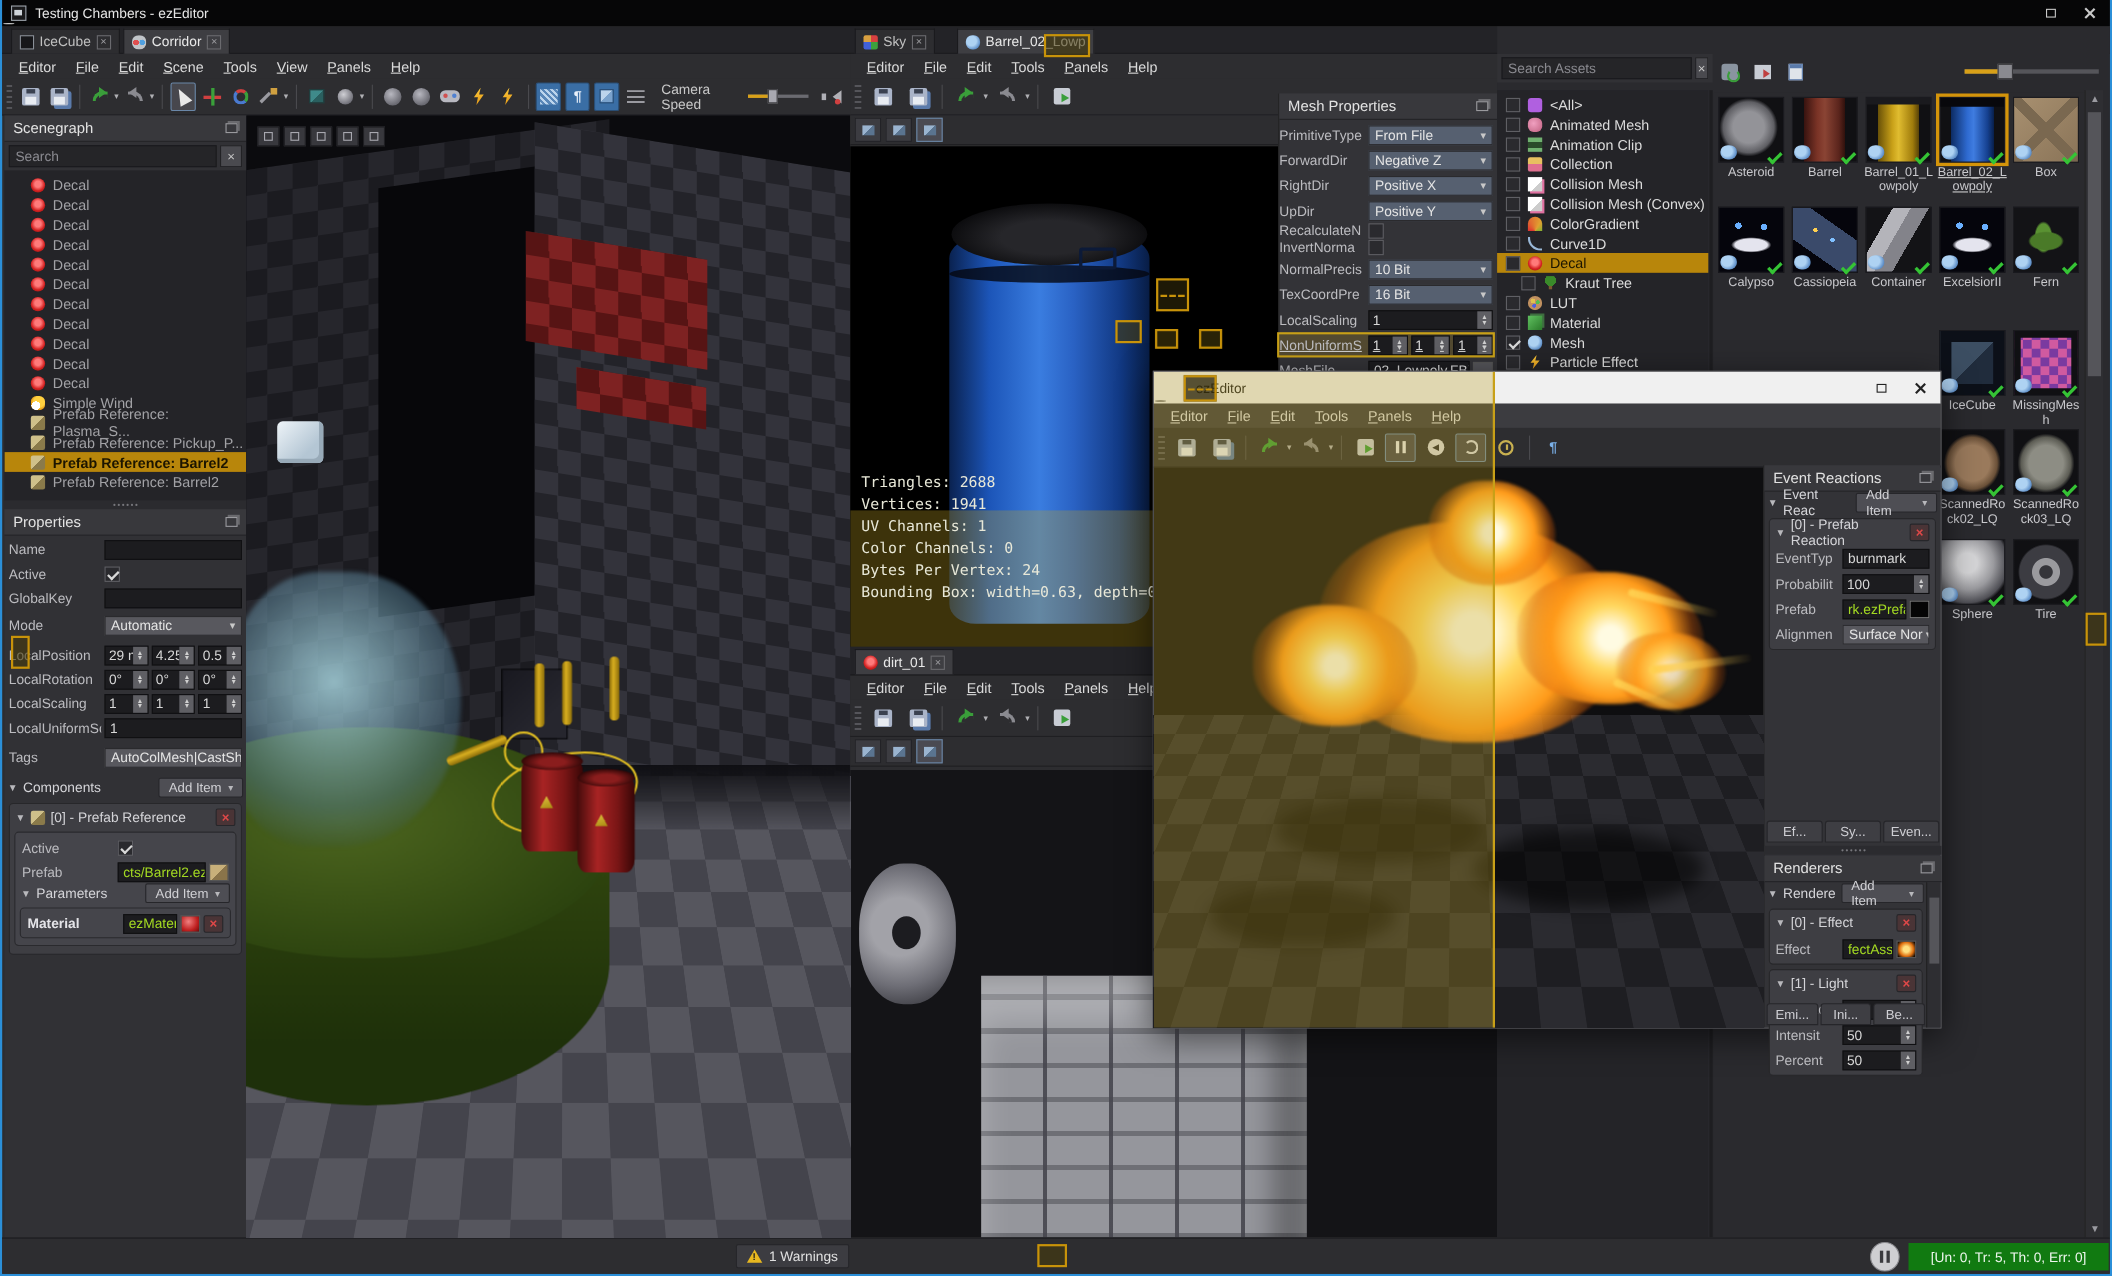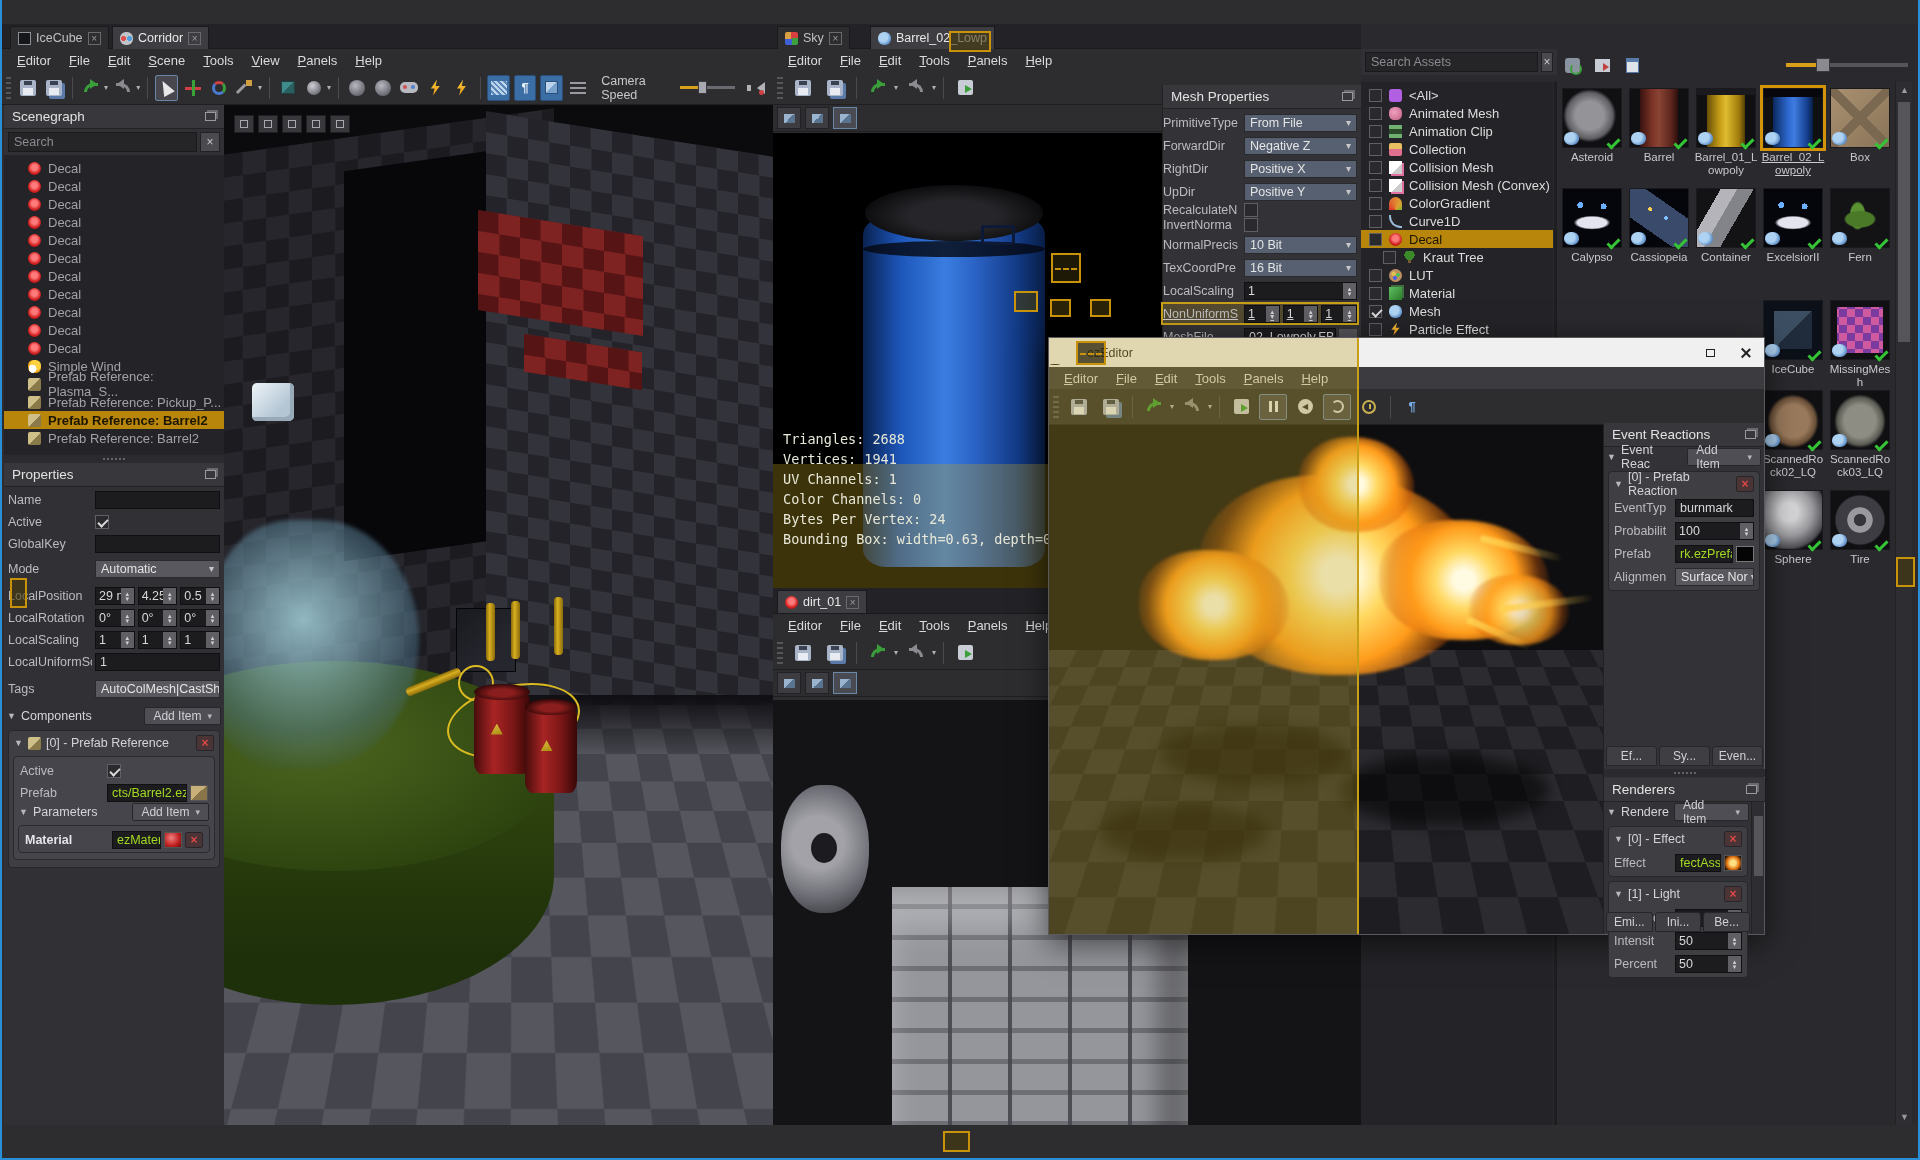--- a/index.html
+++ b/index.html
@@ -326,20 +326,35 @@
     border:1px solid #8a8a8e;display:flex;align-items:center;justify-content:center;gap:3px;}
   #pause-btn i{width:3px;height:11px;background:#3a3a3e;}
   #status-green{position:absolute;left:1733px;top:4px;width:182px;height:25px;background:#117a11;
     color:#eef6ee;font-size:12.5px;display:flex;align-items:center;justify-content:center;}
 </style>
 </head>
 <body>
 
 <div id="root">
 
+  <div id="titlebar" class="abs">
+    <span class="appicon"></span>
+    <span class="ttl">Testing Chambers - ezEditor</span>
+    <span class="wbtns">
+      <span class="wbtn">
+          <span class="mini"></span>
+        </span>
+      <span class="wbtn">
+          <span class="maxi"></span>
+        </span>
+      <span class="wbtn">
+          <span class="clos"></span>
+        </span>
+    </span>
+  </div>
 
   <div id="tabstrip" class="abs">
     <div class="tab" style="left:8px">
       <span class="tic tic-ez"></span>
       <span>IceCube</span>
       <span class="tab-x"></span>
     </div>
     <div class="tab active" style="left:110px">
       <span class="tic tic-pad"></span>
       <span>Corridor</span>
@@ -1276,14 +1291,27 @@
 
   <div class="ghost" style="left:947px;top:31px;width:42px;height:21px"></div>
   <div class="ghost dash" style="left:1049px;top:253px;width:30px;height:30px"></div>
   <div class="ghost" style="left:1012px;top:291px;width:24px;height:21px"></div>
   <div class="ghost" style="left:1048px;top:299px;width:21px;height:18px"></div>
   <div class="ghost" style="left:1088px;top:299px;width:21px;height:18px"></div>
   <div class="ghost" style="left:8px;top:578px;width:17px;height:30px"></div>
   <div class="ghost" style="left:941px;top:1131px;width:27px;height:21px"></div>
   <div class="ghost" style="left:1894px;top:557px;width:19px;height:30px"></div>
 
+  <div id="bottom-bar" class="abs">
+    <div id="warn-badge">
+      <span class="warn-tri"></span>
+      <span>1 Warnings</span>
+    </div>
+    <div id="pause-btn">
+        <i></i>
+        <i></i>
+      </div>
+    <div id="status-green">
+      <span>[Un: 0, Tr: 5, Th: 0, Err: 0]</span>
+    </div>
+  </div>
 
 </div>
 
 </body></html>

